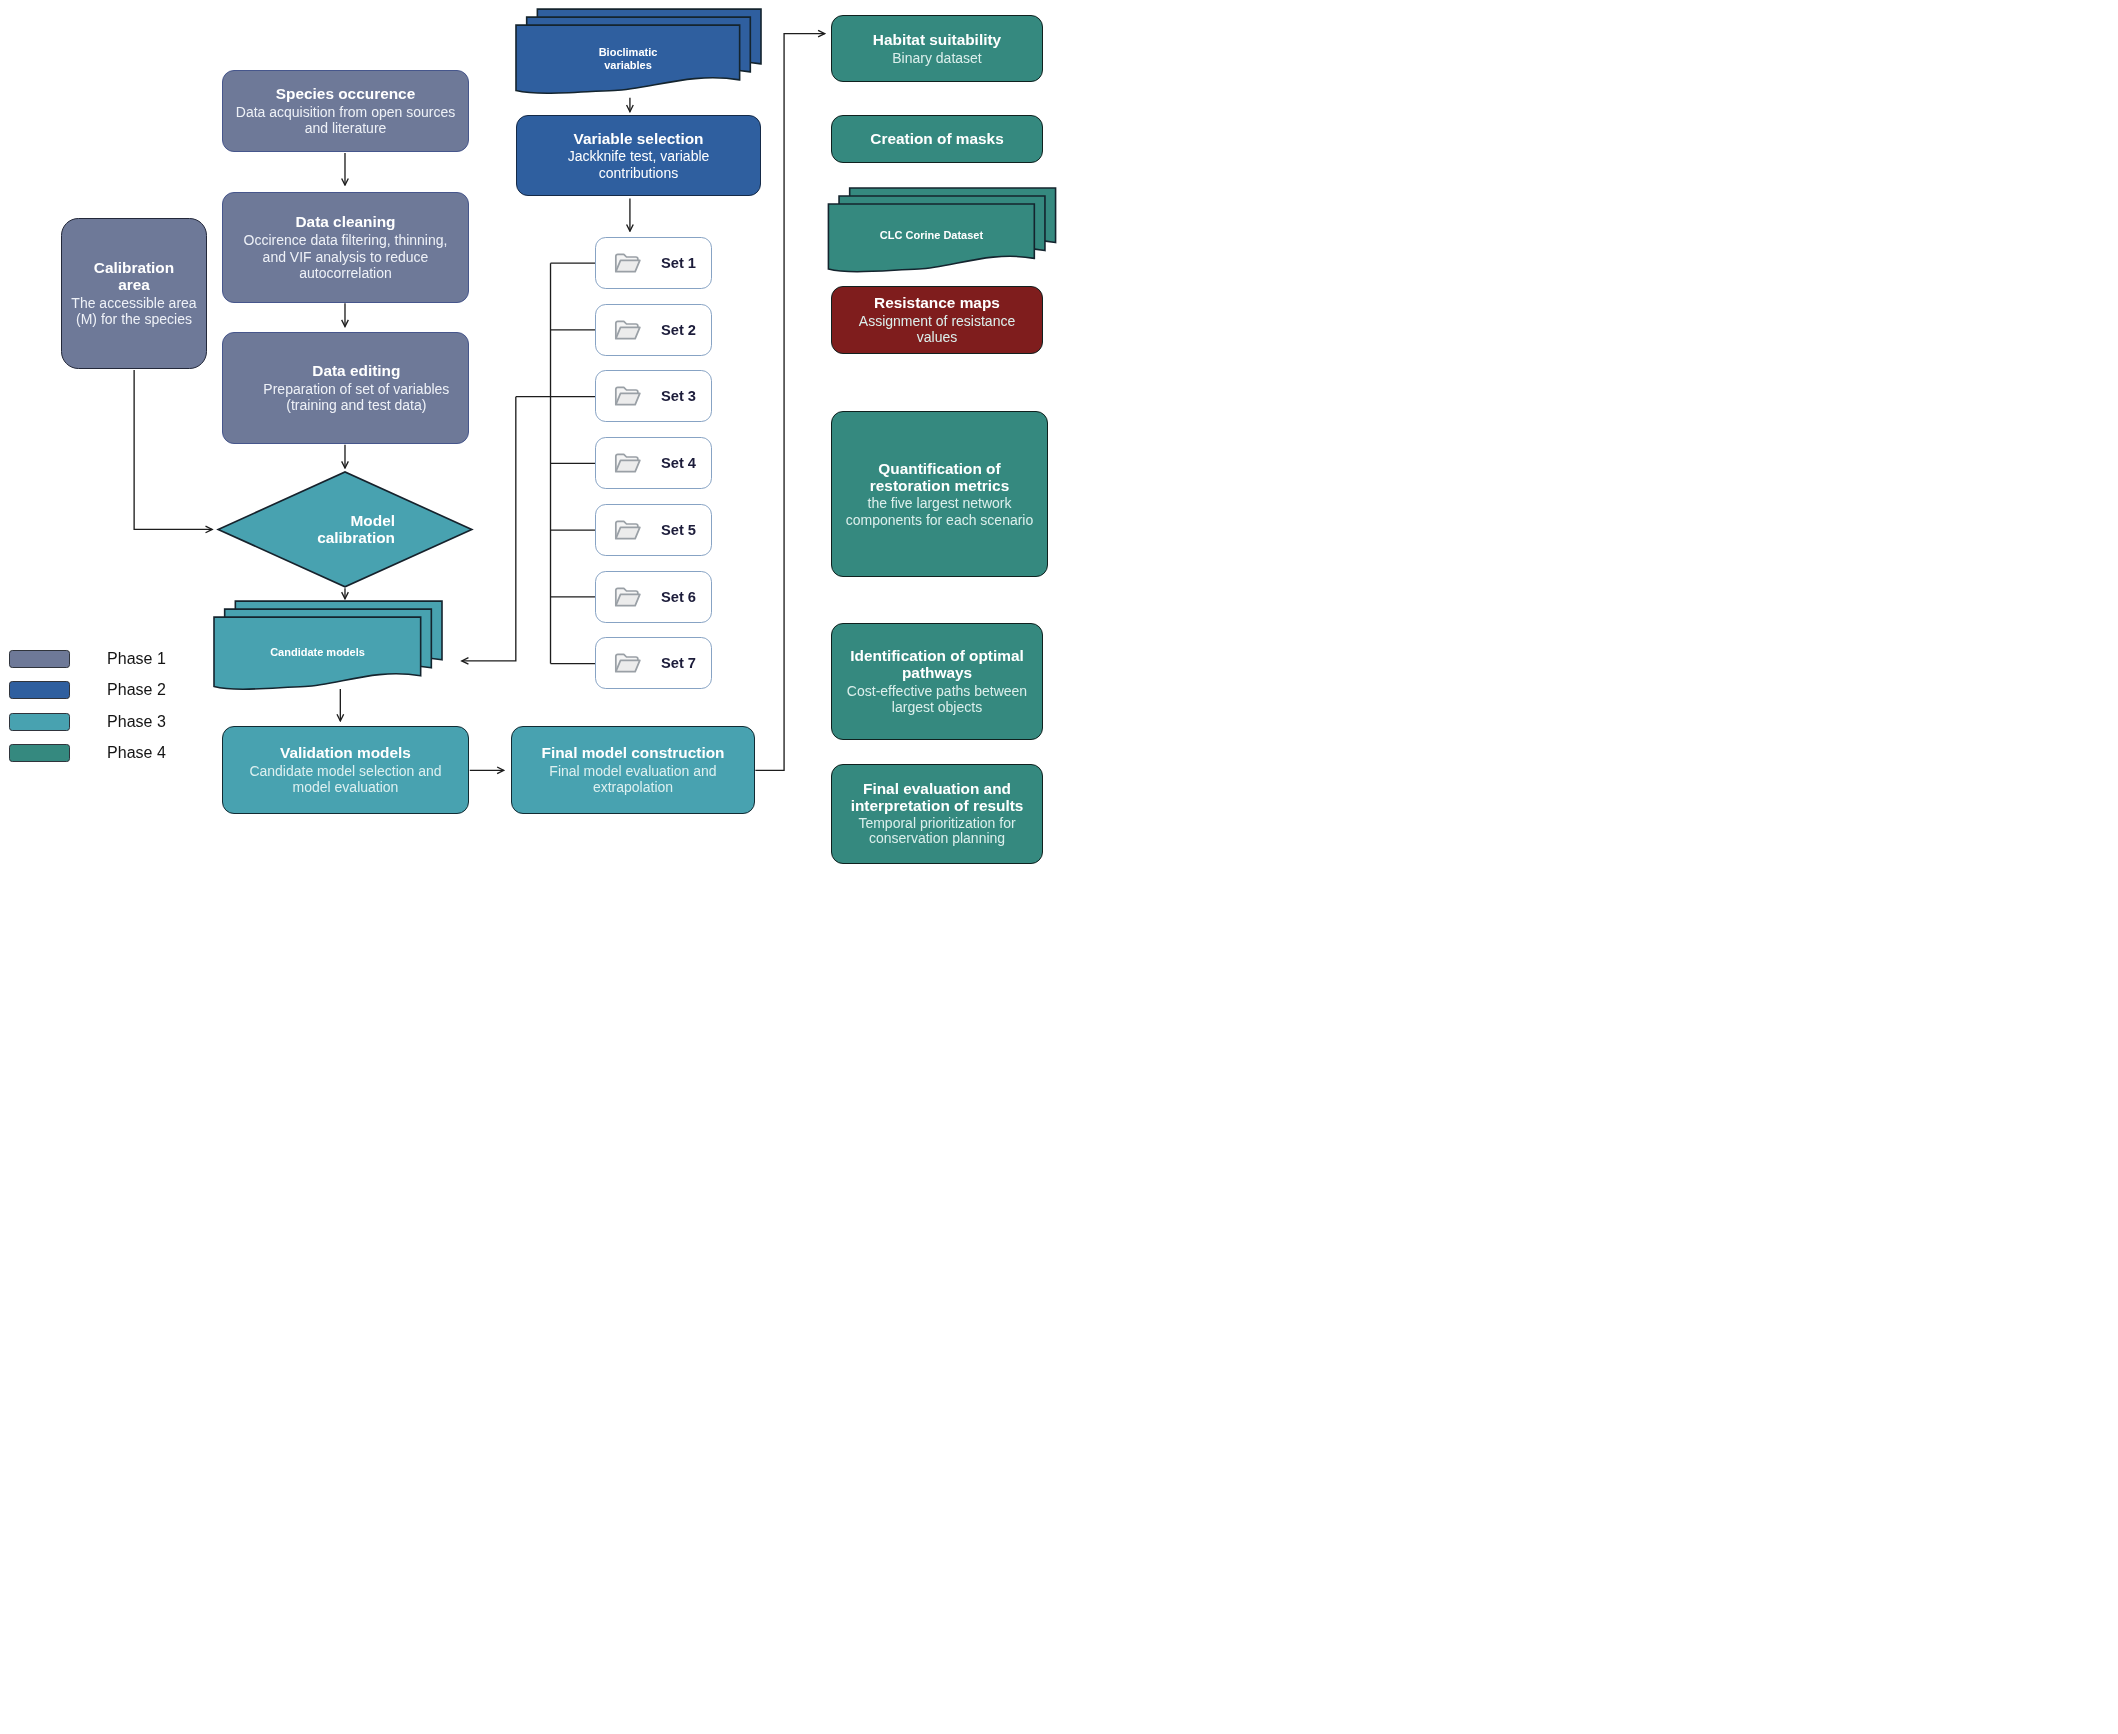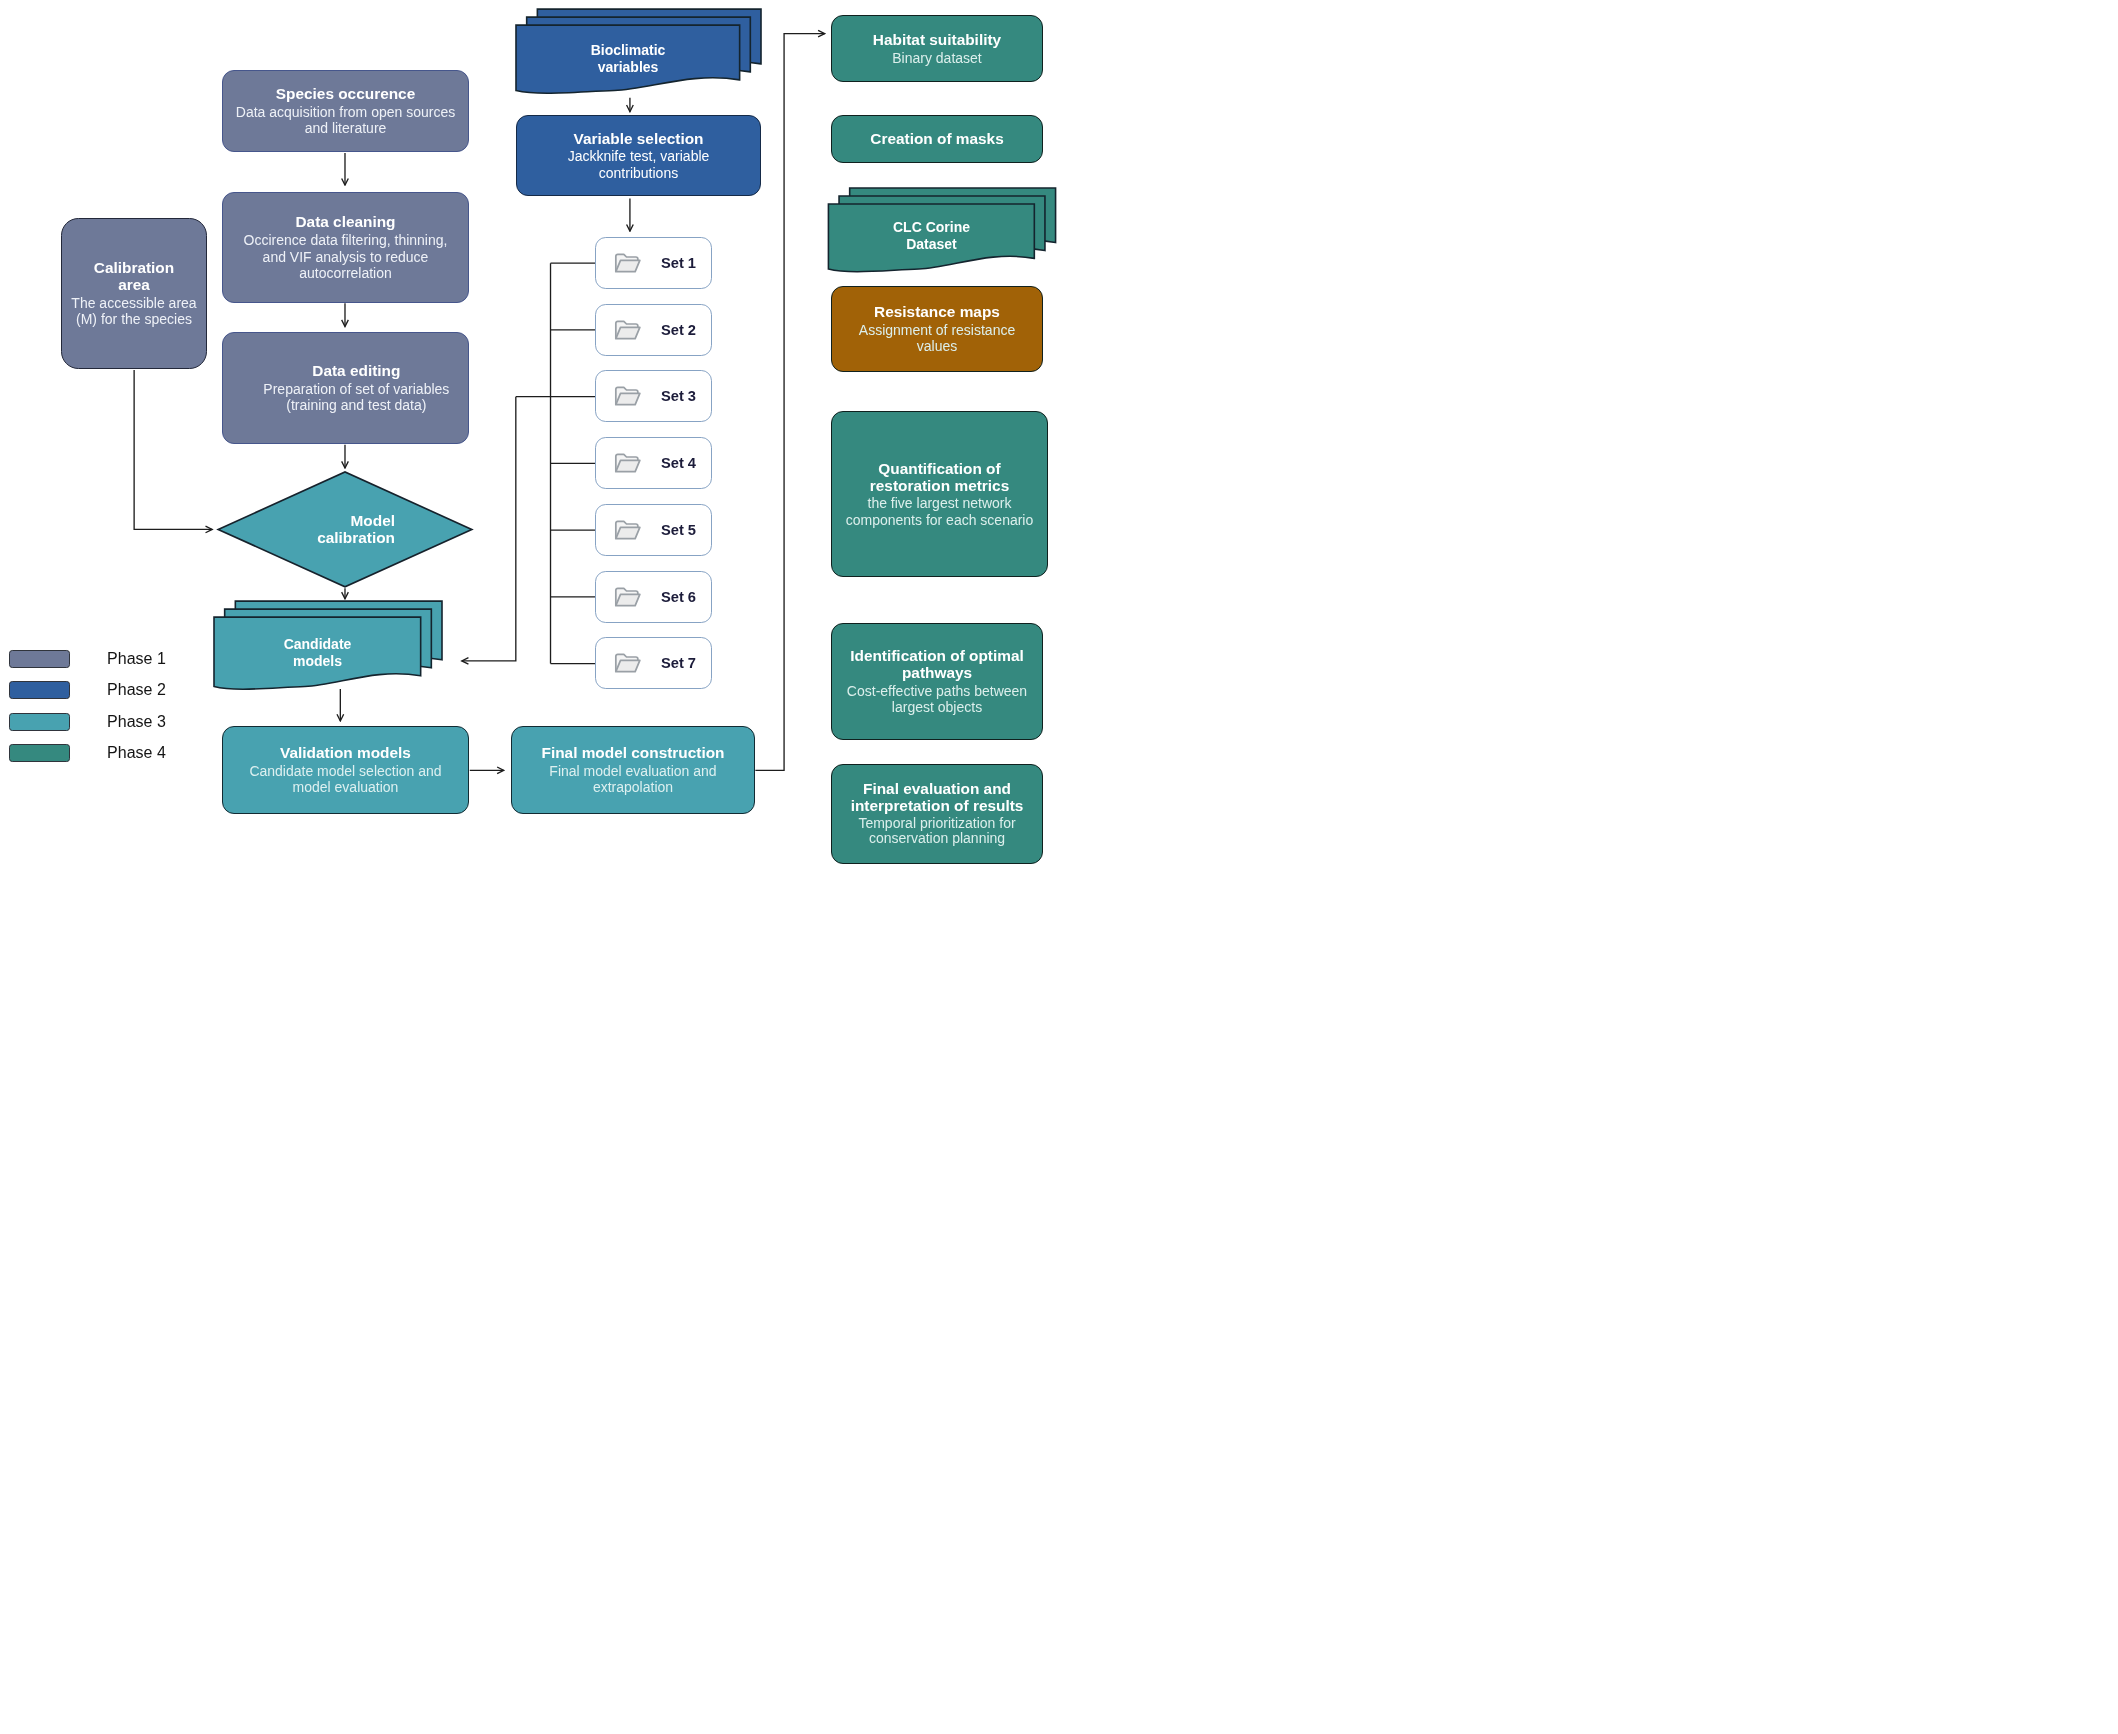--- a/index.html
+++ b/index.html
@@ -17,21 +17,21 @@
   .s{font-size:14px;line-height:1.18;margin-top:1.3px;}
   .p1s .s{color:#eef1f7;}
   .p3s .s{color:#ddf0f0;}
   .p4s .s{color:#dcefec;}
   .calib{border-radius:17.4px;border:1.7px solid #23283a;}
   .calib .t{max-width:100px;}
   .dtext{position:absolute;z-index:2;display:flex;align-items:center;justify-content:center;text-align:right;color:#fff;}
   .stackbox{position:absolute;z-index:1;}
   .stackbox svg{position:absolute;left:0;top:0;overflow:visible;}
   .stack-label{position:absolute;z-index:2;display:flex;align-items:center;justify-content:center;
-               text-align:center;color:#fff;font-weight:bold;font-size:14px;line-height:1.15;}
+               text-align:center;color:#fff;font-weight:bold;font-size:11px;line-height:1.15;}
   .setcard{position:absolute;z-index:2;width:117px;height:52px;background:#ffffff;border:1.3px solid #87a3c4;
            border-radius:10.7px;display:flex;align-items:center;justify-content:center;gap:19px;box-sizing:border-box;}
   .setcard .lbl{font-weight:bold;font-size:14.7px;color:#1c1c3a;}
   .legend{position:absolute;left:8.7px;top:650px;z-index:2;}
   .legrow{display:flex;align-items:center;margin-bottom:13.3px;gap:20px;}
   .sw{width:61px;height:18px;border:1.3px solid #30343c;border-radius:3.3px;box-sizing:border-box;}
   .legrow .lbl{margin-left:17.4px;font-size:16px;color:#141414;}
   .folder-ic{flex:0 0 auto;}
 </style>
 </head>
@@ -196,21 +196,21 @@
     <svg class="stack" width="228" height="89" viewBox="0 0 342 134">
         <path d="M0 0 H310 V82 C 241.8 70 186 96 136.4 98 C 83.7 100 31 106 0 98 Z" transform="translate(32,0)" fill="#35897f" stroke="#14242e" stroke-width="2.4"></path>
         <path d="M0 0 H310 V82 C 241.8 70 186 96 136.4 98 C 83.7 100 31 106 0 98 Z" transform="translate(16,12)" fill="#35897f" stroke="#14242e" stroke-width="2.4"></path>
         <path d="M0 0 H310 V82 C 241.8 70 186 96 136.4 98 C 83.7 100 31 106 0 98 Z" transform="translate(0,24)" fill="#35897f" stroke="#14242e" stroke-width="2.4"></path>
       </svg>
   </div>
   <div class="stack-label" style="left:828px;top:202px;width:207px;height:67px;">
     <div style="max-width:113px;">CLC Corine Dataset</div>
   </div>
 
-  <div class="node rbox p4 p4s" style="left: 831px; top: 286px; width: 212px; height: 86px; background: #a16207;">
+  <div class="node rbox p4 p4s" style="left: 831px; top: 286px; width: 212px; height: 68px; background: #7f1d1d;">
     <div class="t">Resistance maps</div>
     <div class="s">Assignment of resistance values</div>
   </div>
 
   <div class="node rbox p4 p4s" style="left: 831px; top: 411px; width: 217px; height: 166px; background: rgb(53, 137, 127);">
     <div class="t">Quantification of restoration metrics</div>
     <div class="s">the five largest network components for  each scenario</div>
   </div>
 
   <div class="node rbox p4 p4s" style="left: 831px; top: 623px; width: 212px; height: 117px; background: rgb(53, 137, 127);">

